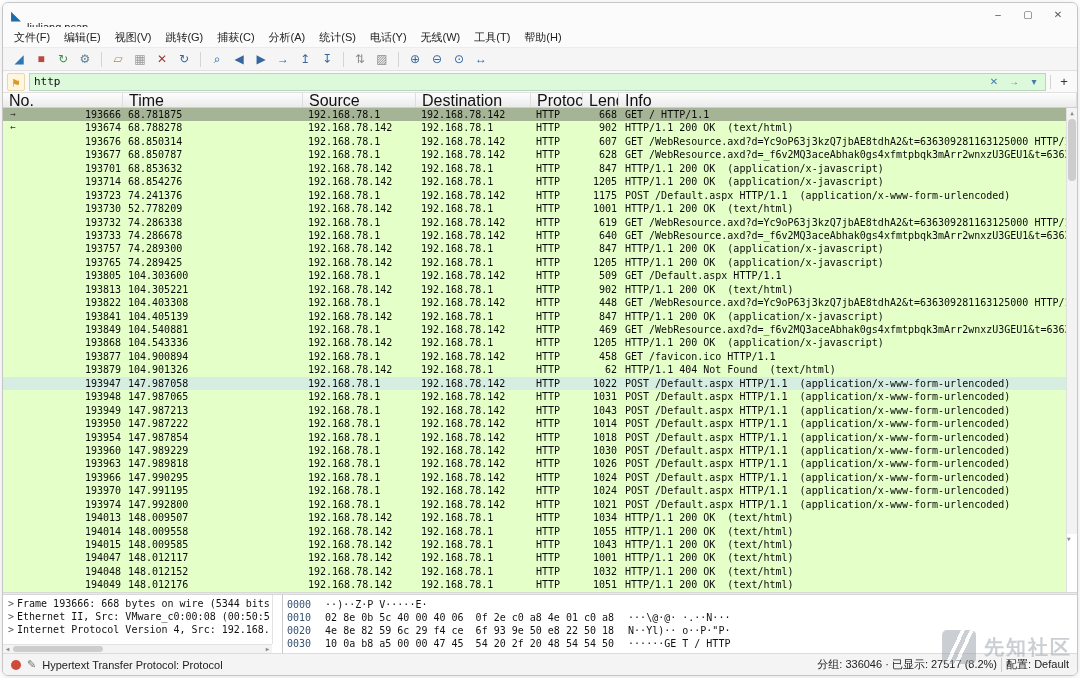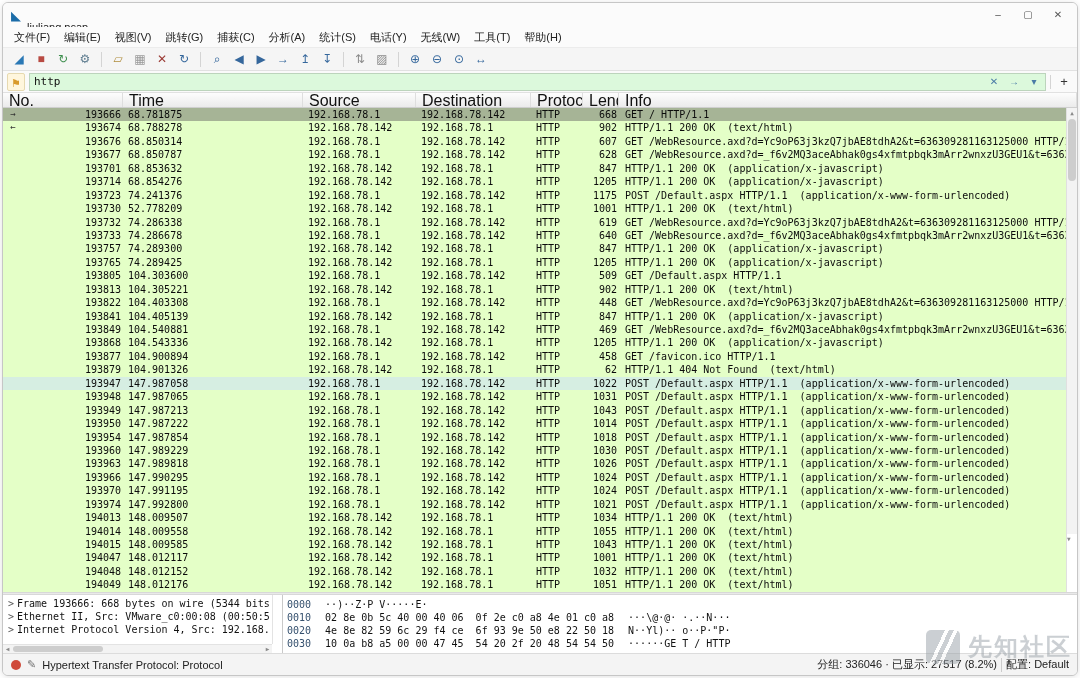--- a/index.html
+++ b/index.html
@@ -93,21 +93,21 @@
   .expert-dot { width:10px; height:10px; border-radius:50%; background:var(--expert); flex:0 0 10px; }
   .pencil { color:#777; font-size:11px; }
   .status-right { margin-left:auto; display:flex; align-items:center; gap:4px; }
   .sep-v { width:1px; height:14px; background:#cccccc; }
 
   
   .watermark { position:absolute; right:8px; bottom:14px; display:flex; align-items:center; gap:8px;
     opacity:.5; pointer-events:none; z-index:9; }
   .wm-logo { width:34px; height:34px; border-radius:5px;
     background:linear-gradient(115deg,#99a1a8 38%,#fff 38% 46%,#99a1a8 46% 56%,#fff 56% 64%,#99a1a8 64%); }
-  .wm-text { font-size:24px; font-weight:bold; color:#99a1a8; letter-spacing:2px; }
+  .wm-text { font-size:20px; font-weight:bold; color:#99a1a8; letter-spacing:2px; }
 </style>
 </head>
 <body>
 
 <div class="window">
 
   <div class="titlebar">
     <span class="app-icon">◣</span>
     <span class="title">liuliang.pcap</span>
     <span class="wincontrols">

